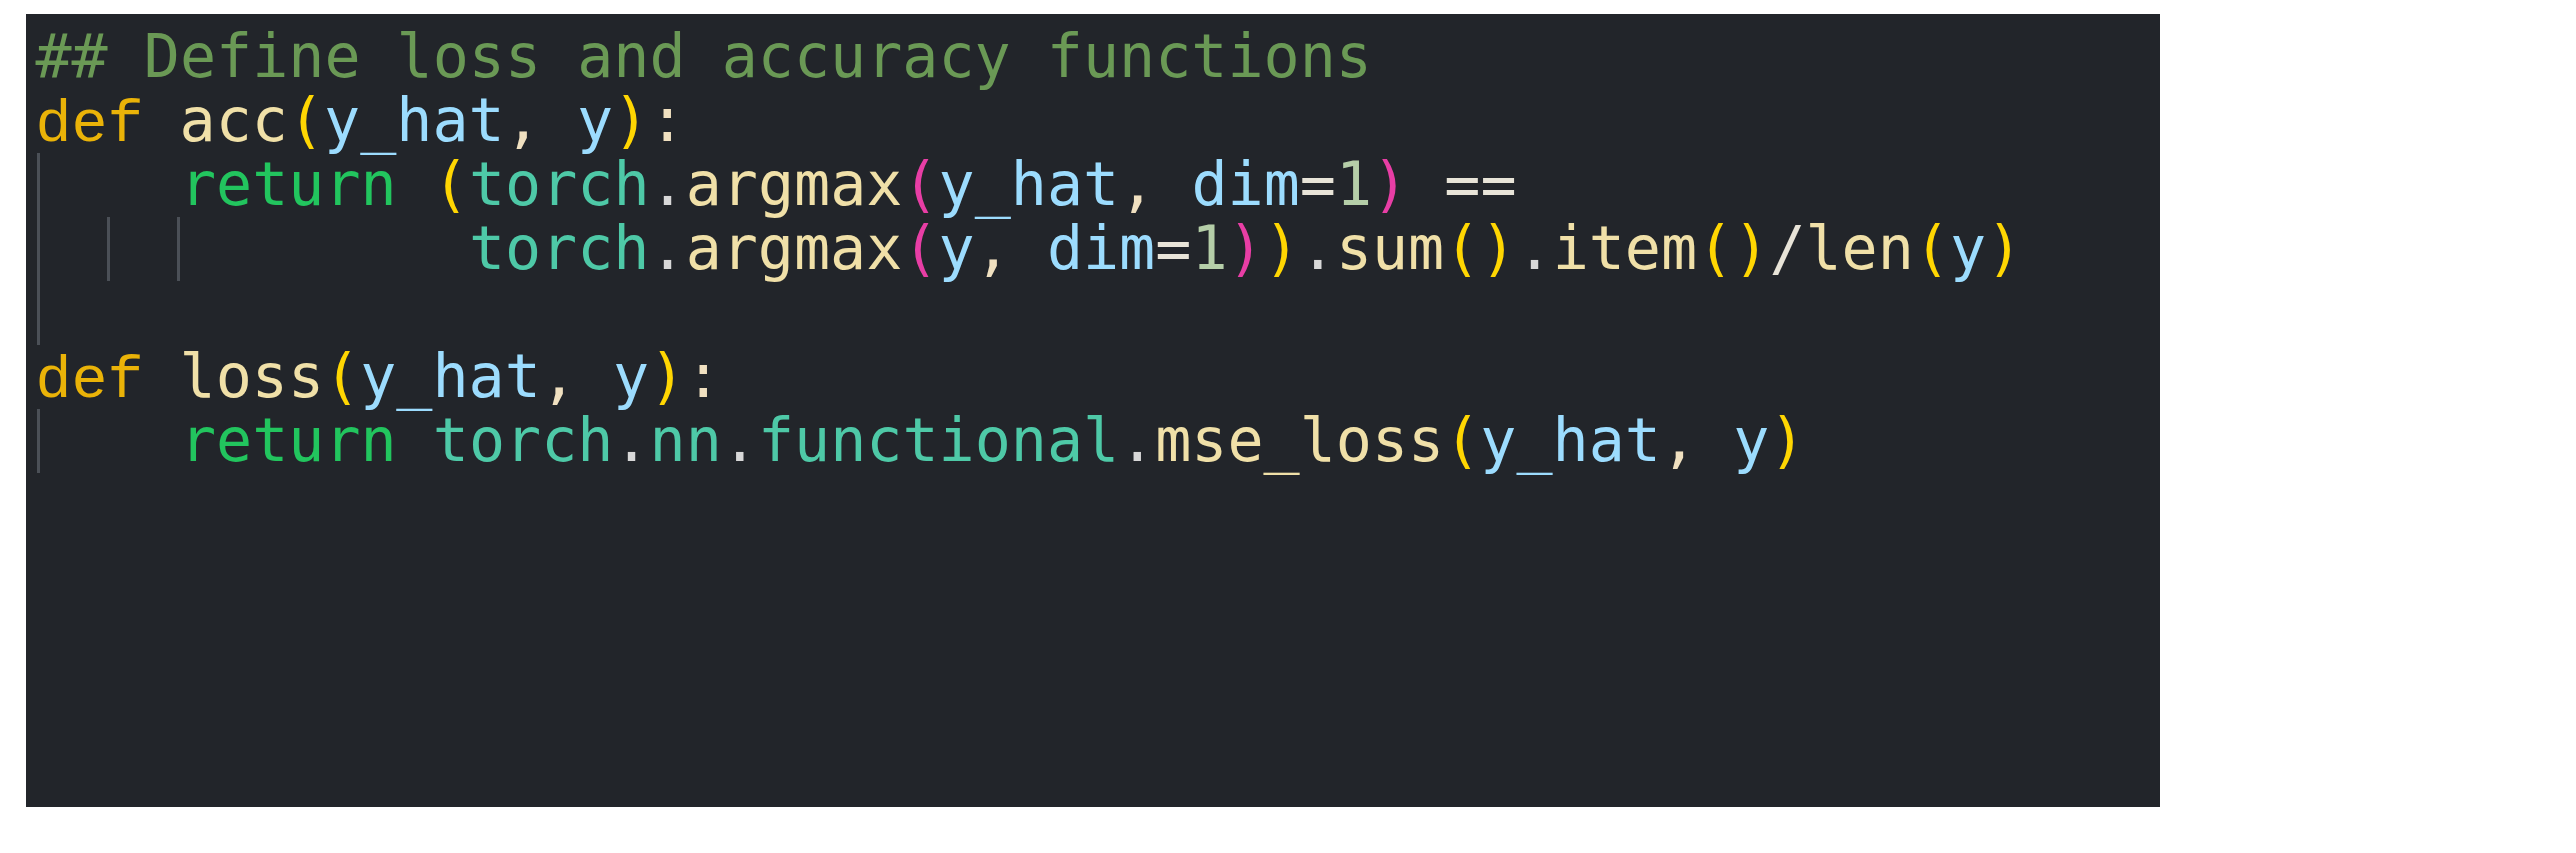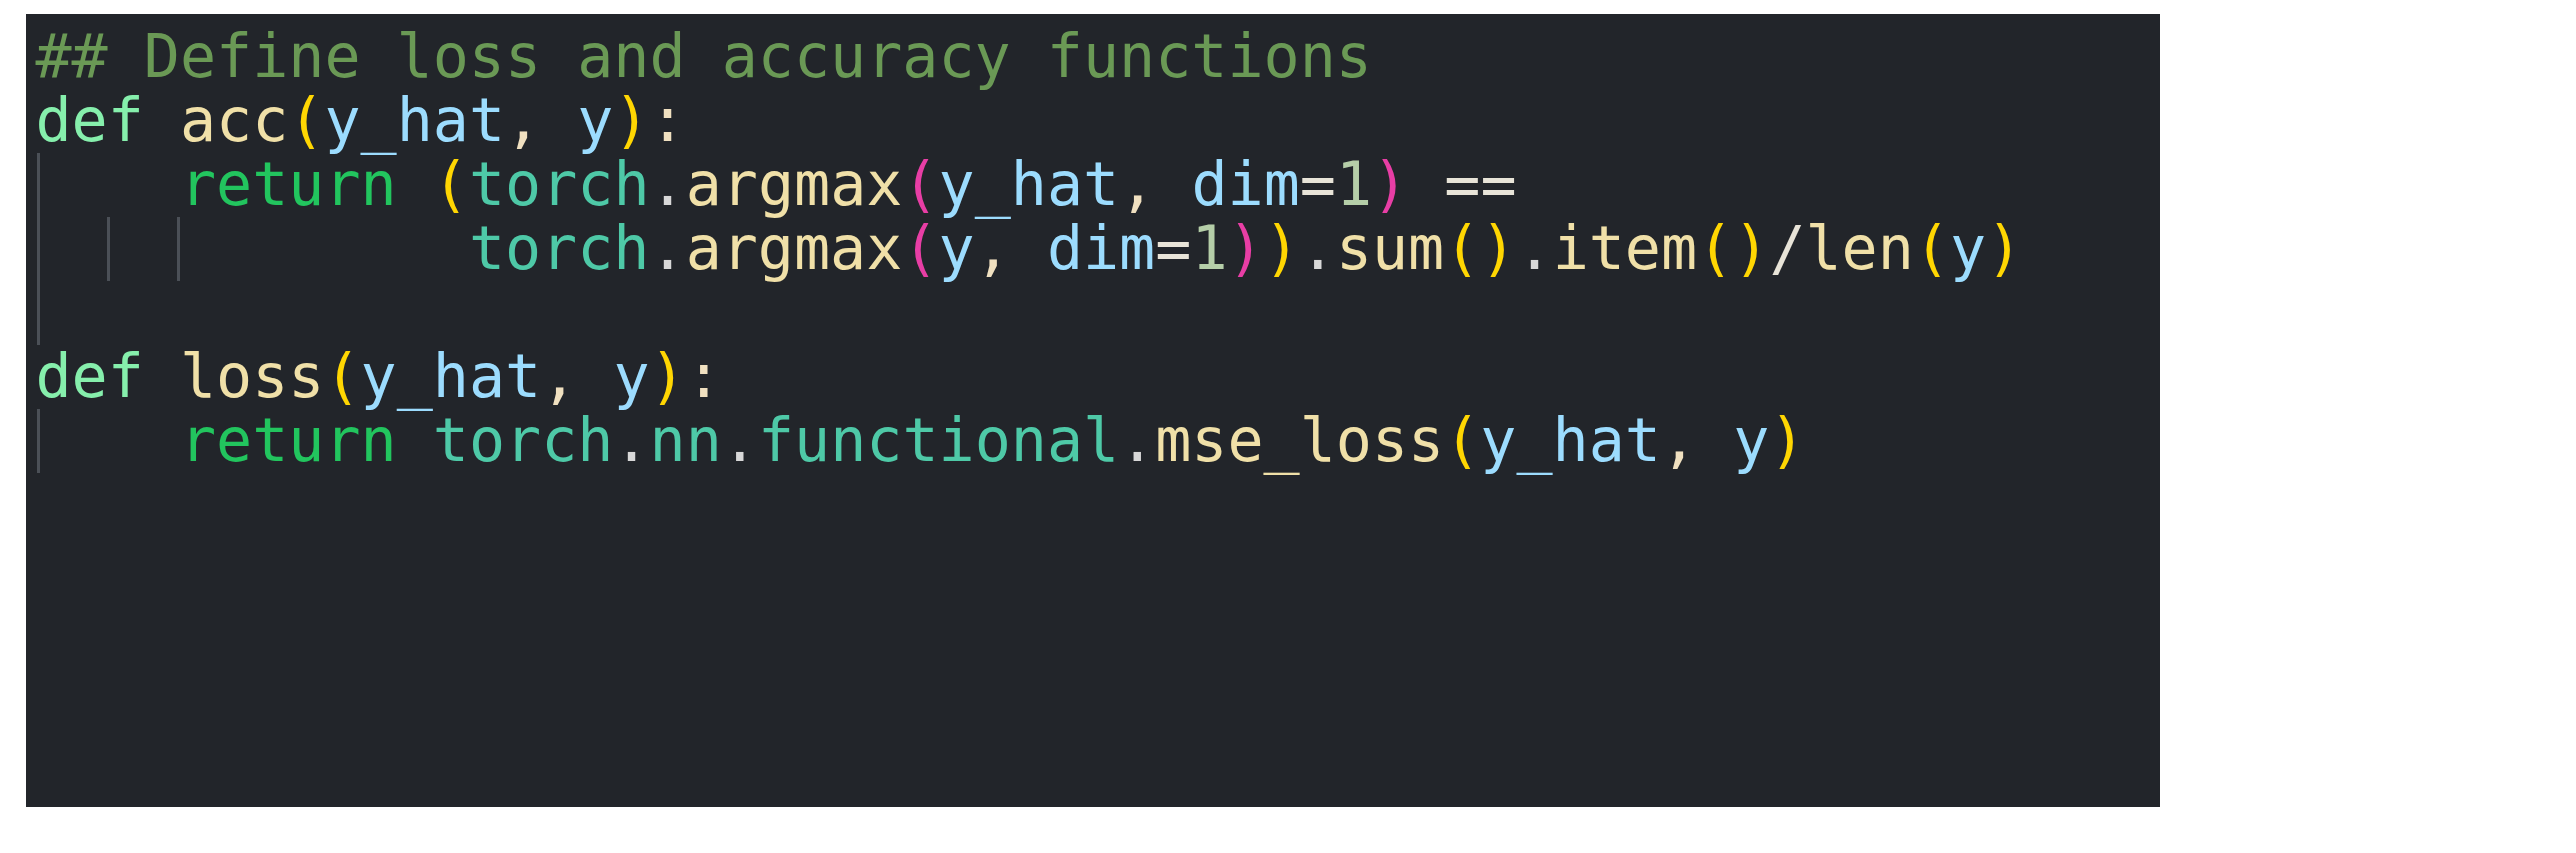--- a/index.html
+++ b/index.html
@@ -49,21 +49,21 @@
     width: 2.8px;
     height: 64px;
     background: #4b5057;
   }
   .g1 { left: 11.3px; }
   .g2 { left: 81px; }
   .g3 { left: 151px; }
 
   
   .cm   { color: #6a9955; }            
-  .kw   { color: #86efac; }            
+  .kw   { color: #eab308; font-family: Liberation Mono, monospace; }            
   .ret  { color: #22c55e; }            
   .fn   { color: #f0e0a8; }            
   .mod  { color: #4ec9a7; }            
   .par  { color: #9cdcfe; }            
   .num  { color: #b5cea8; }            
   .pl   { color: #ffd602; }            
   .pm   { color: #e83ea5; }            
   .pt   { color: #f0e0c0; }            
   .op   { color: #e8e4d8; }            
   .dot  { color: #d8d8d8; }

